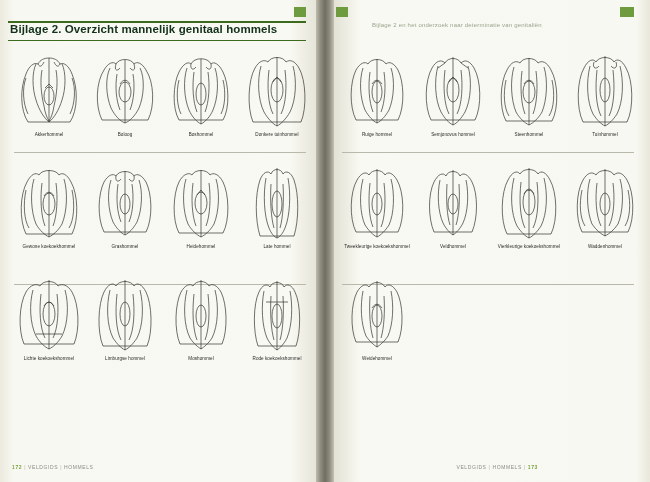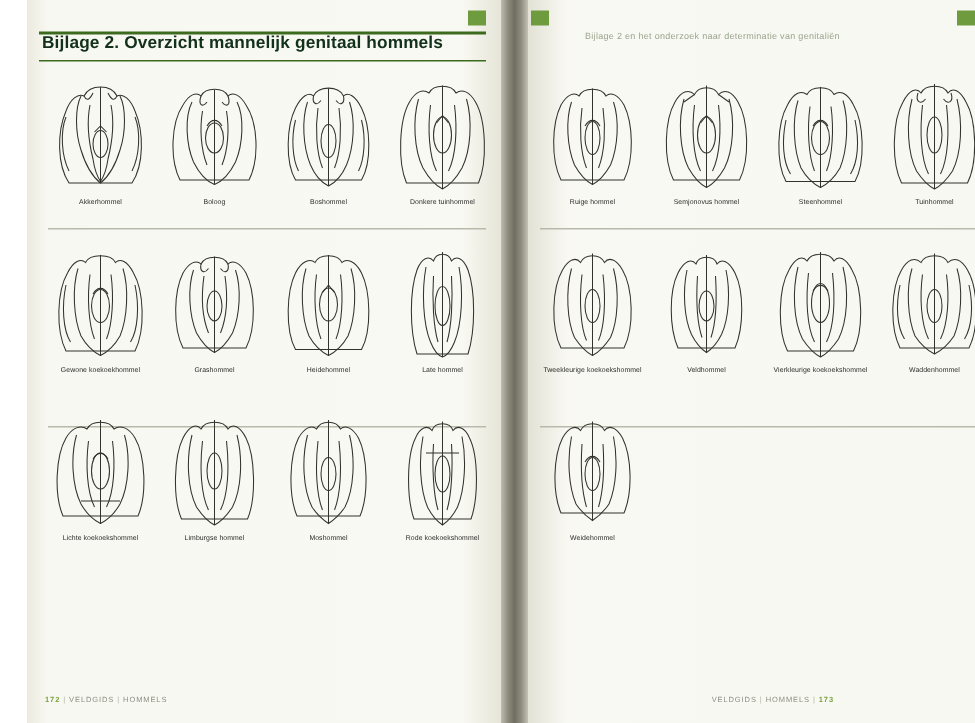--- a/index.html
+++ b/index.html
@@ -11,21 +11,20 @@
     width: 650px;
     height: 482px;
     overflow: hidden;
     font-family: "Liberation Sans", sans-serif;
   }
   .spread {
     position: relative;
     width: 552px;
     height: 482px;
     background: #f4f4ee;
-    margin-left: 18px;
   }
   
   .page {
     position: absolute;
     top: 0;
     height: 482px;
     background: #f7f7f1;
   }
   .page.left {
     left: 0;

